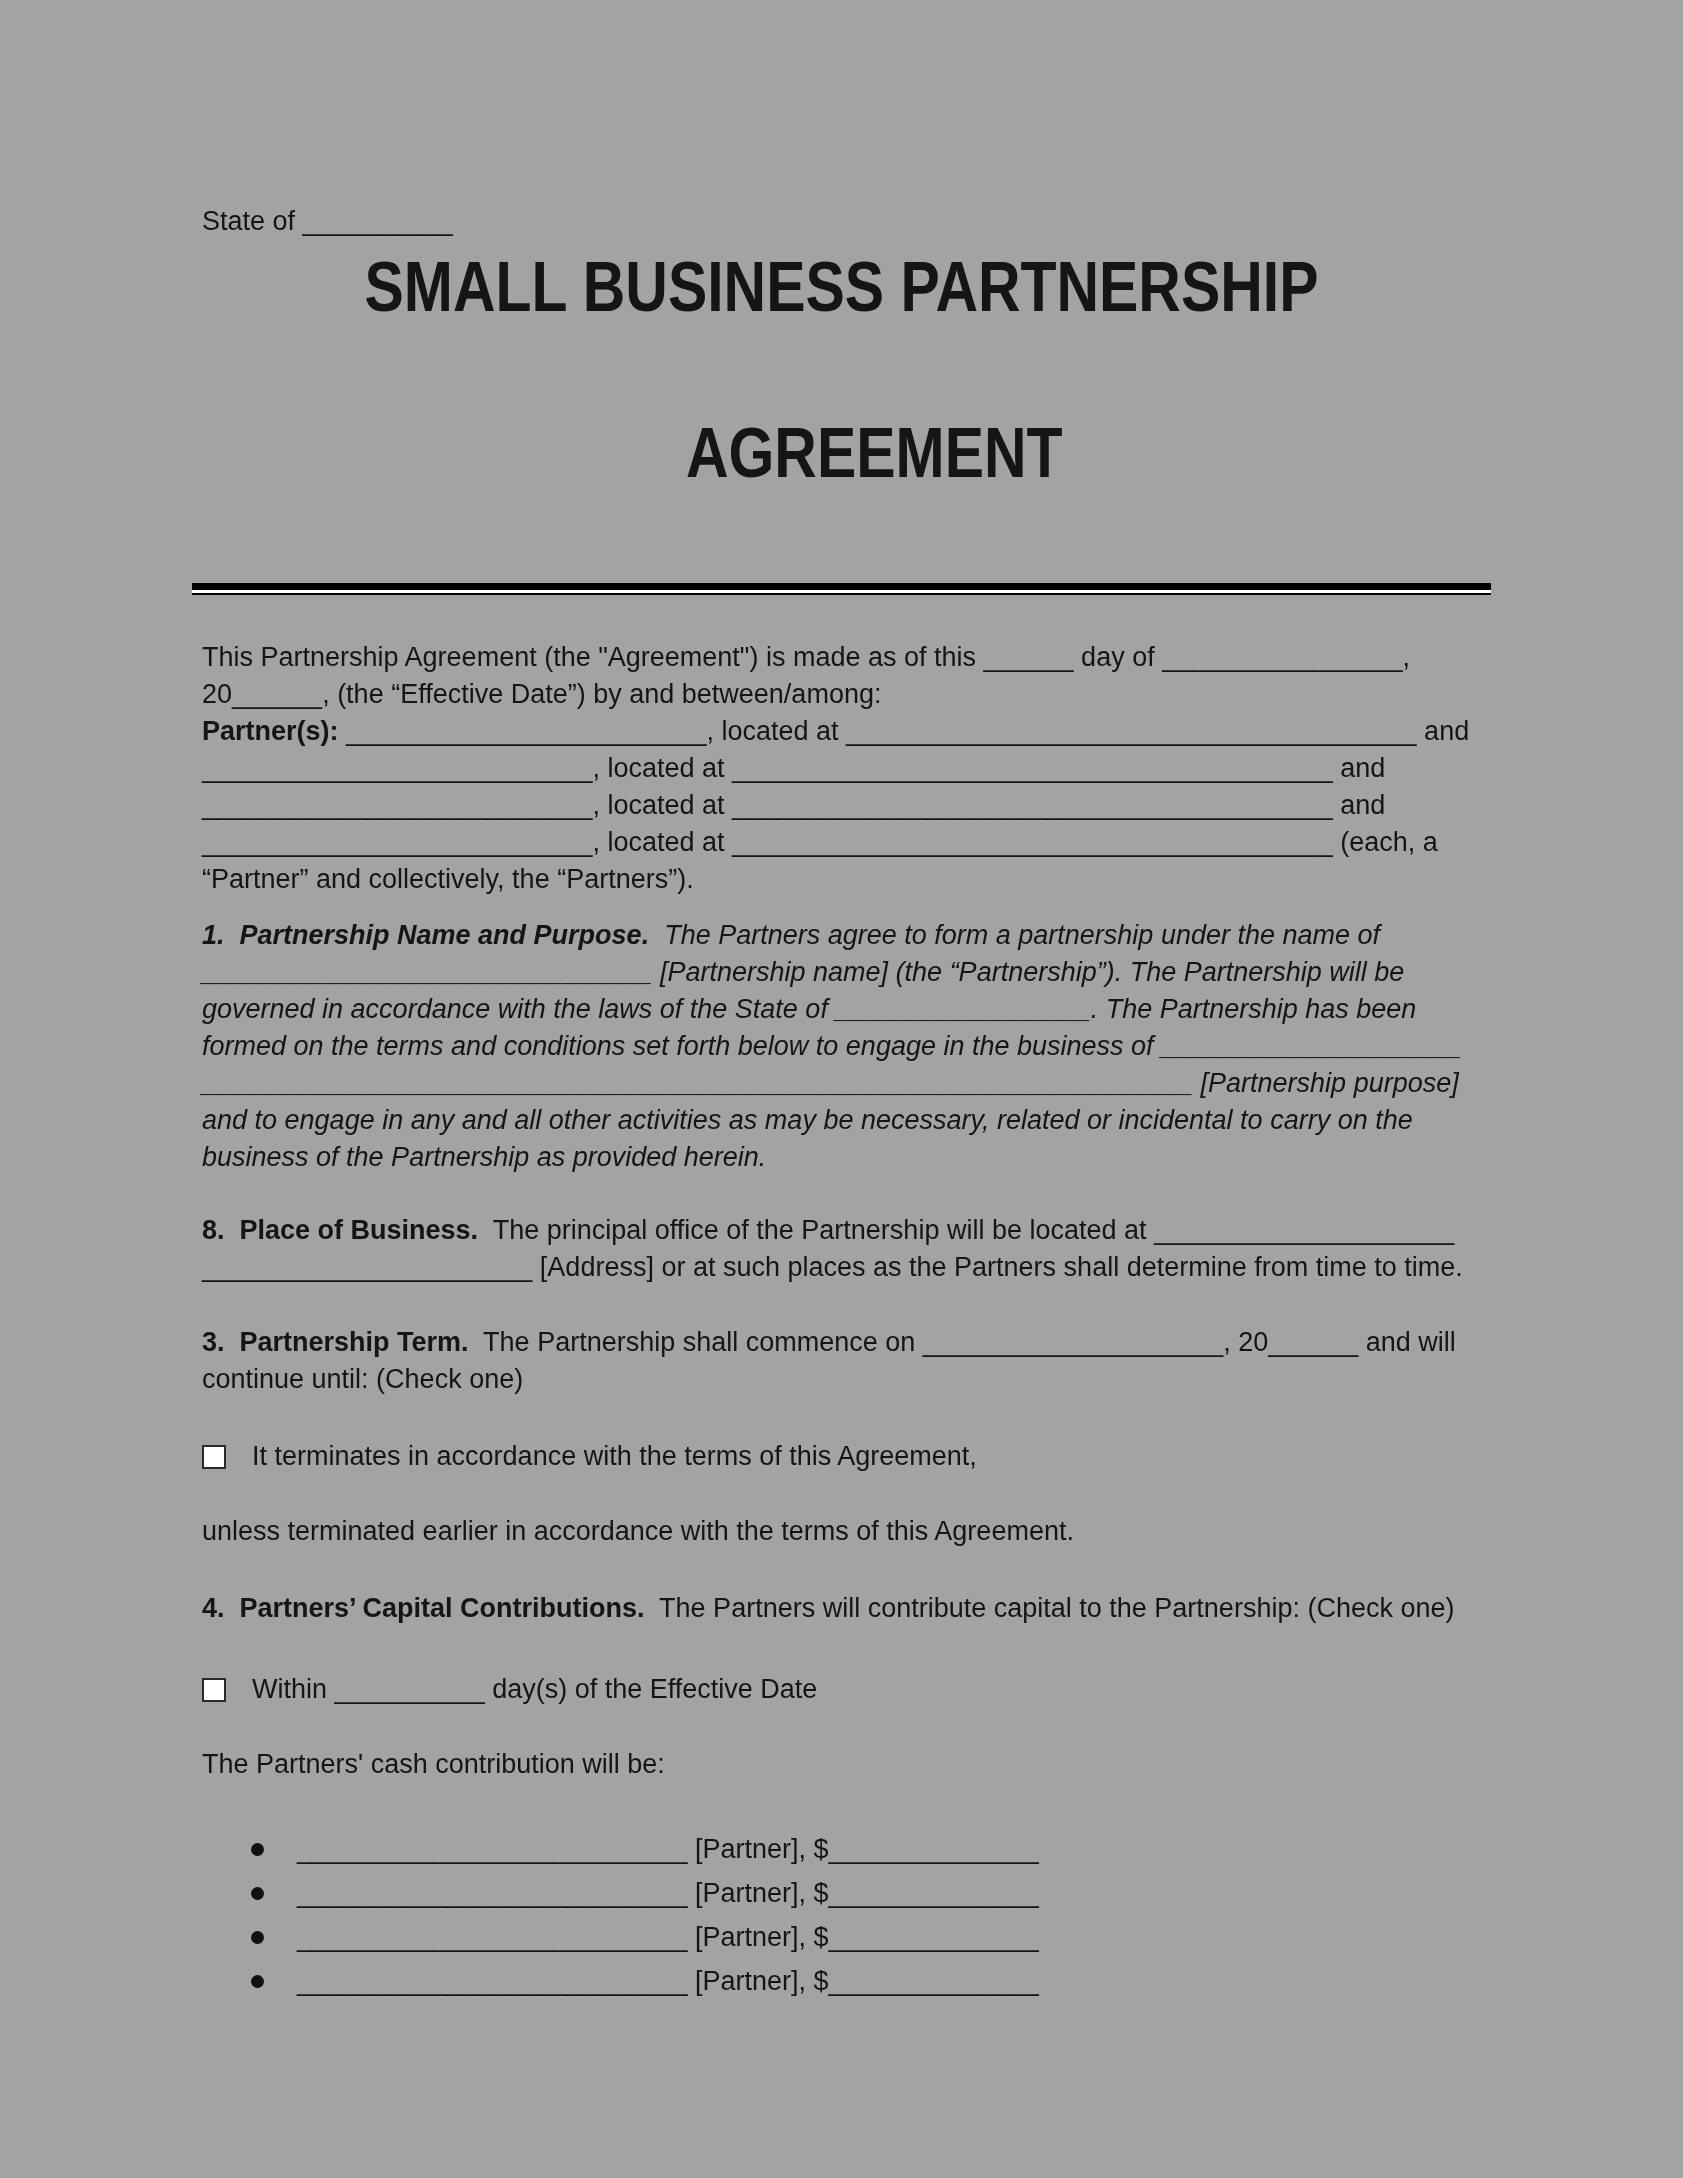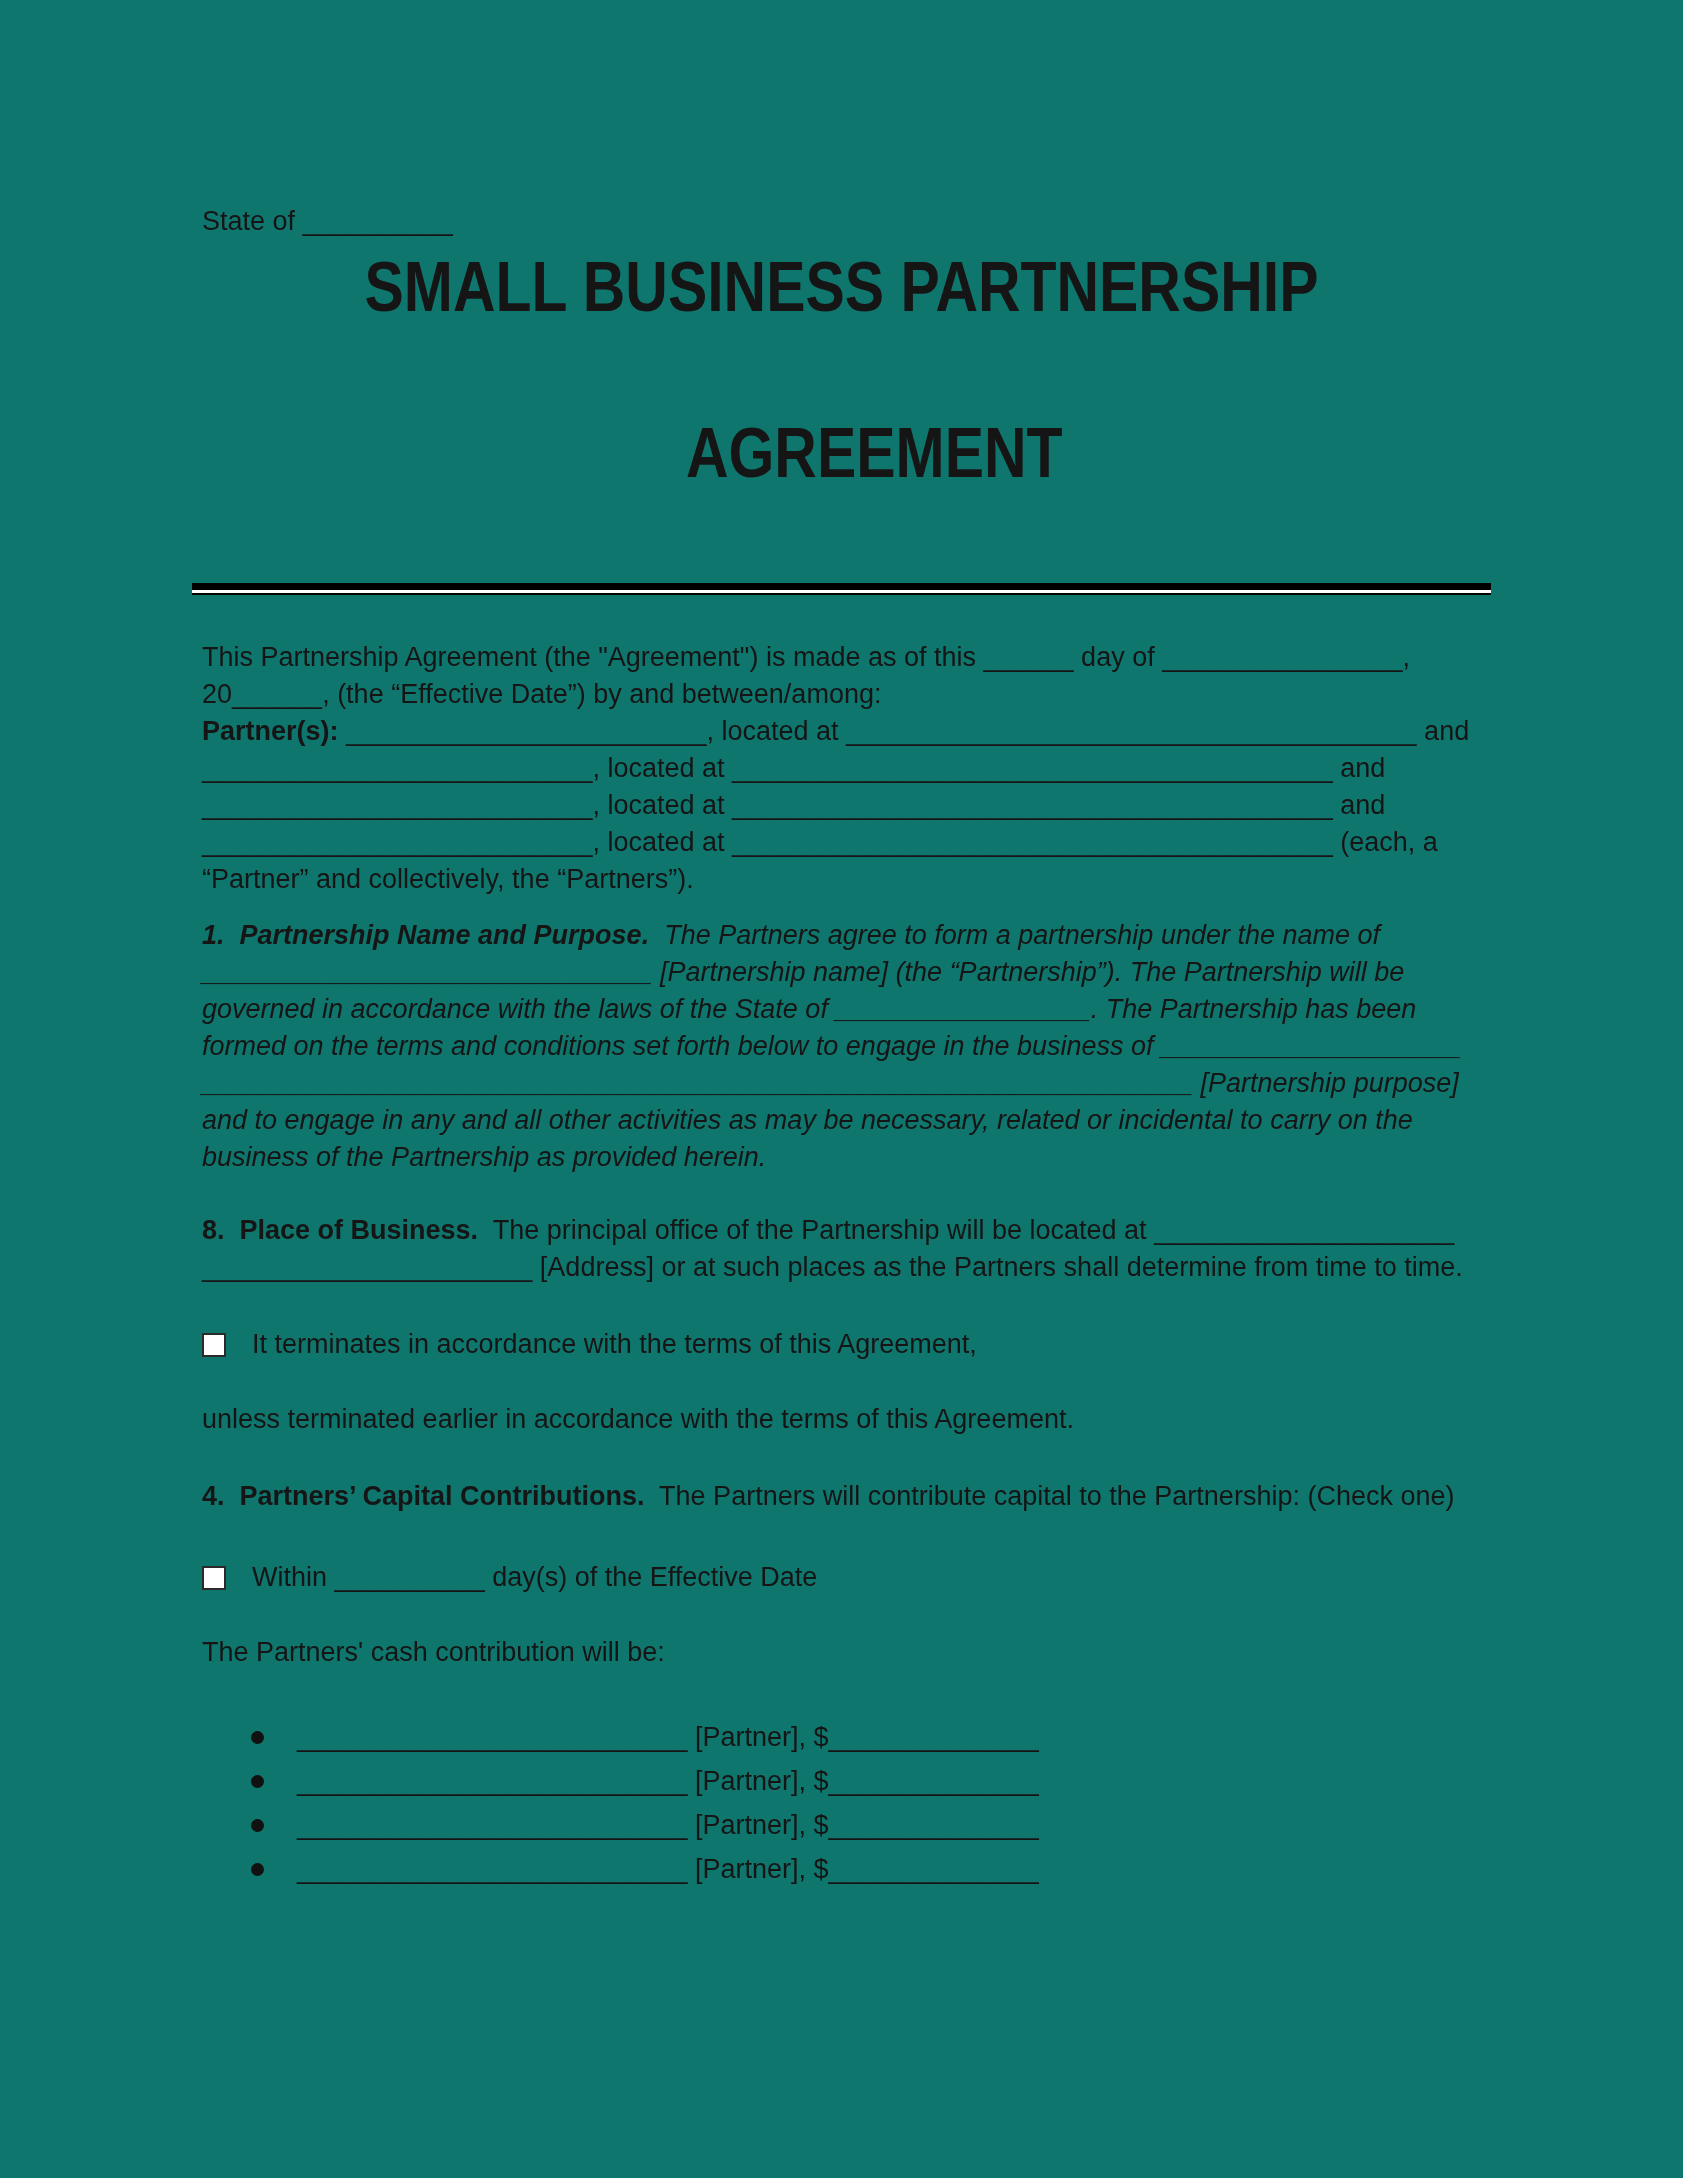--- a/index.html
+++ b/index.html
@@ -1,20 +1,20 @@
 <!DOCTYPE html>
 <html><head>
 <meta charset="utf-8">
 <style>
   html, body { margin: 0; padding: 0; background: #ffffff; }
   .page {
     position: relative;
     width: 1683px;
     height: 2178px;
-    background: #0f766e;
+    background: #a3a3a3;
     color: #151515;
     font-family: "Liberation Sans", sans-serif;
     font-size: 27px;
     line-height: 37px;
     box-sizing: border-box;
     padding: 203px 202px 0 202px;
     overflow: hidden;
   }
   .para { margin: 0; white-space: pre-wrap; }
   .state-line { margin: 0; white-space: pre-wrap; }
@@ -104,20 +104,22 @@
 ______________________________ [Partnership name] (the “Partnership”). The Partnership will be
 governed in accordance with the laws of the State of _________________. The Partnership has been
 formed on the terms and conditions set forth below to engage in the business of ____________________
 __________________________________________________________________ [Partnership purpose]
 and to engage in any and all other activities as may be necessary, related or incidental to carry on the
 business of the Partnership as provided herein.</span></p>
 
   <p class="para sec2"><b class="run-head">8.  Place of Business.</b><span>  The principal office of the Partnership will be located at ____________________
 ______________________ [Address] or at such places as the Partners shall determine from time to time.</span></p>
 
+  <p class="para sec3"><b class="run-head">3.  Partnership Term.</b><span>  The Partnership shall commence on ____________________, 20______ and will
+continue until: (Check one)</span></p>
 
   <div class="opts3">
     <div class="opt-row">
       <span class="cb"></span>
       <span class="opt-text">It terminates in accordance with the terms of this Agreement,</span>
     </div>
   </div>
 
   <p class="para foot3">unless terminated earlier in accordance with the terms of this Agreement.</p>
 

